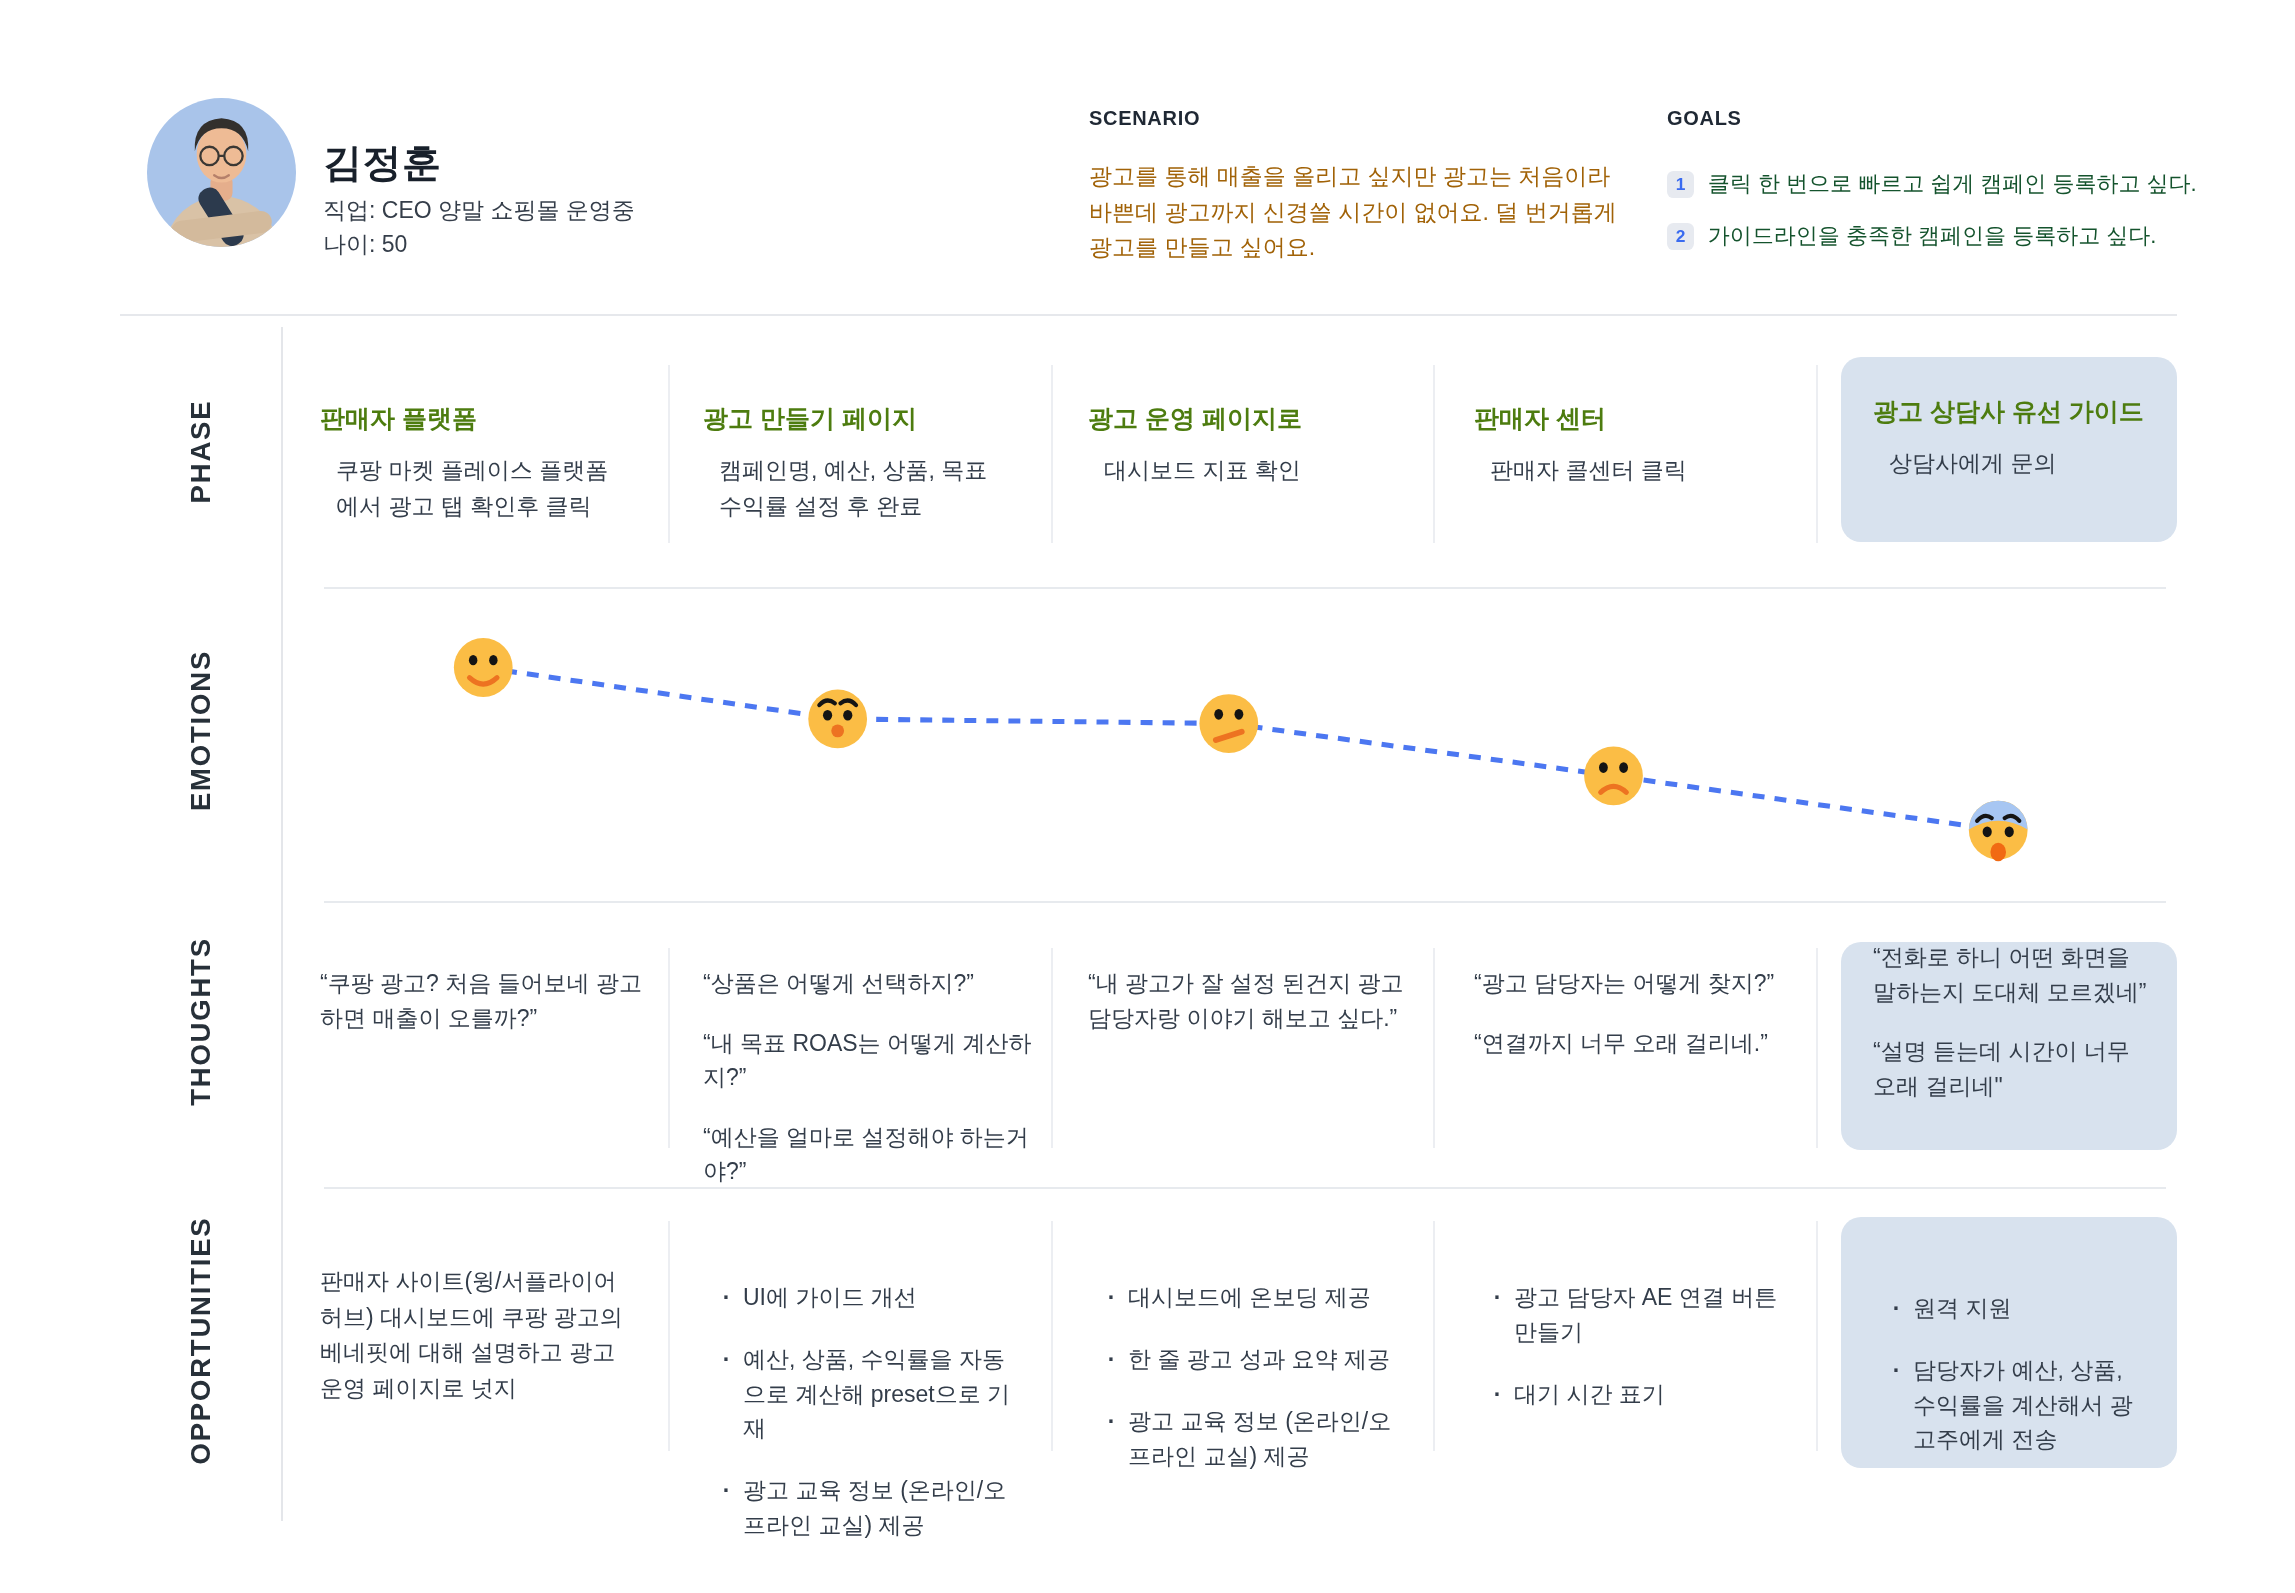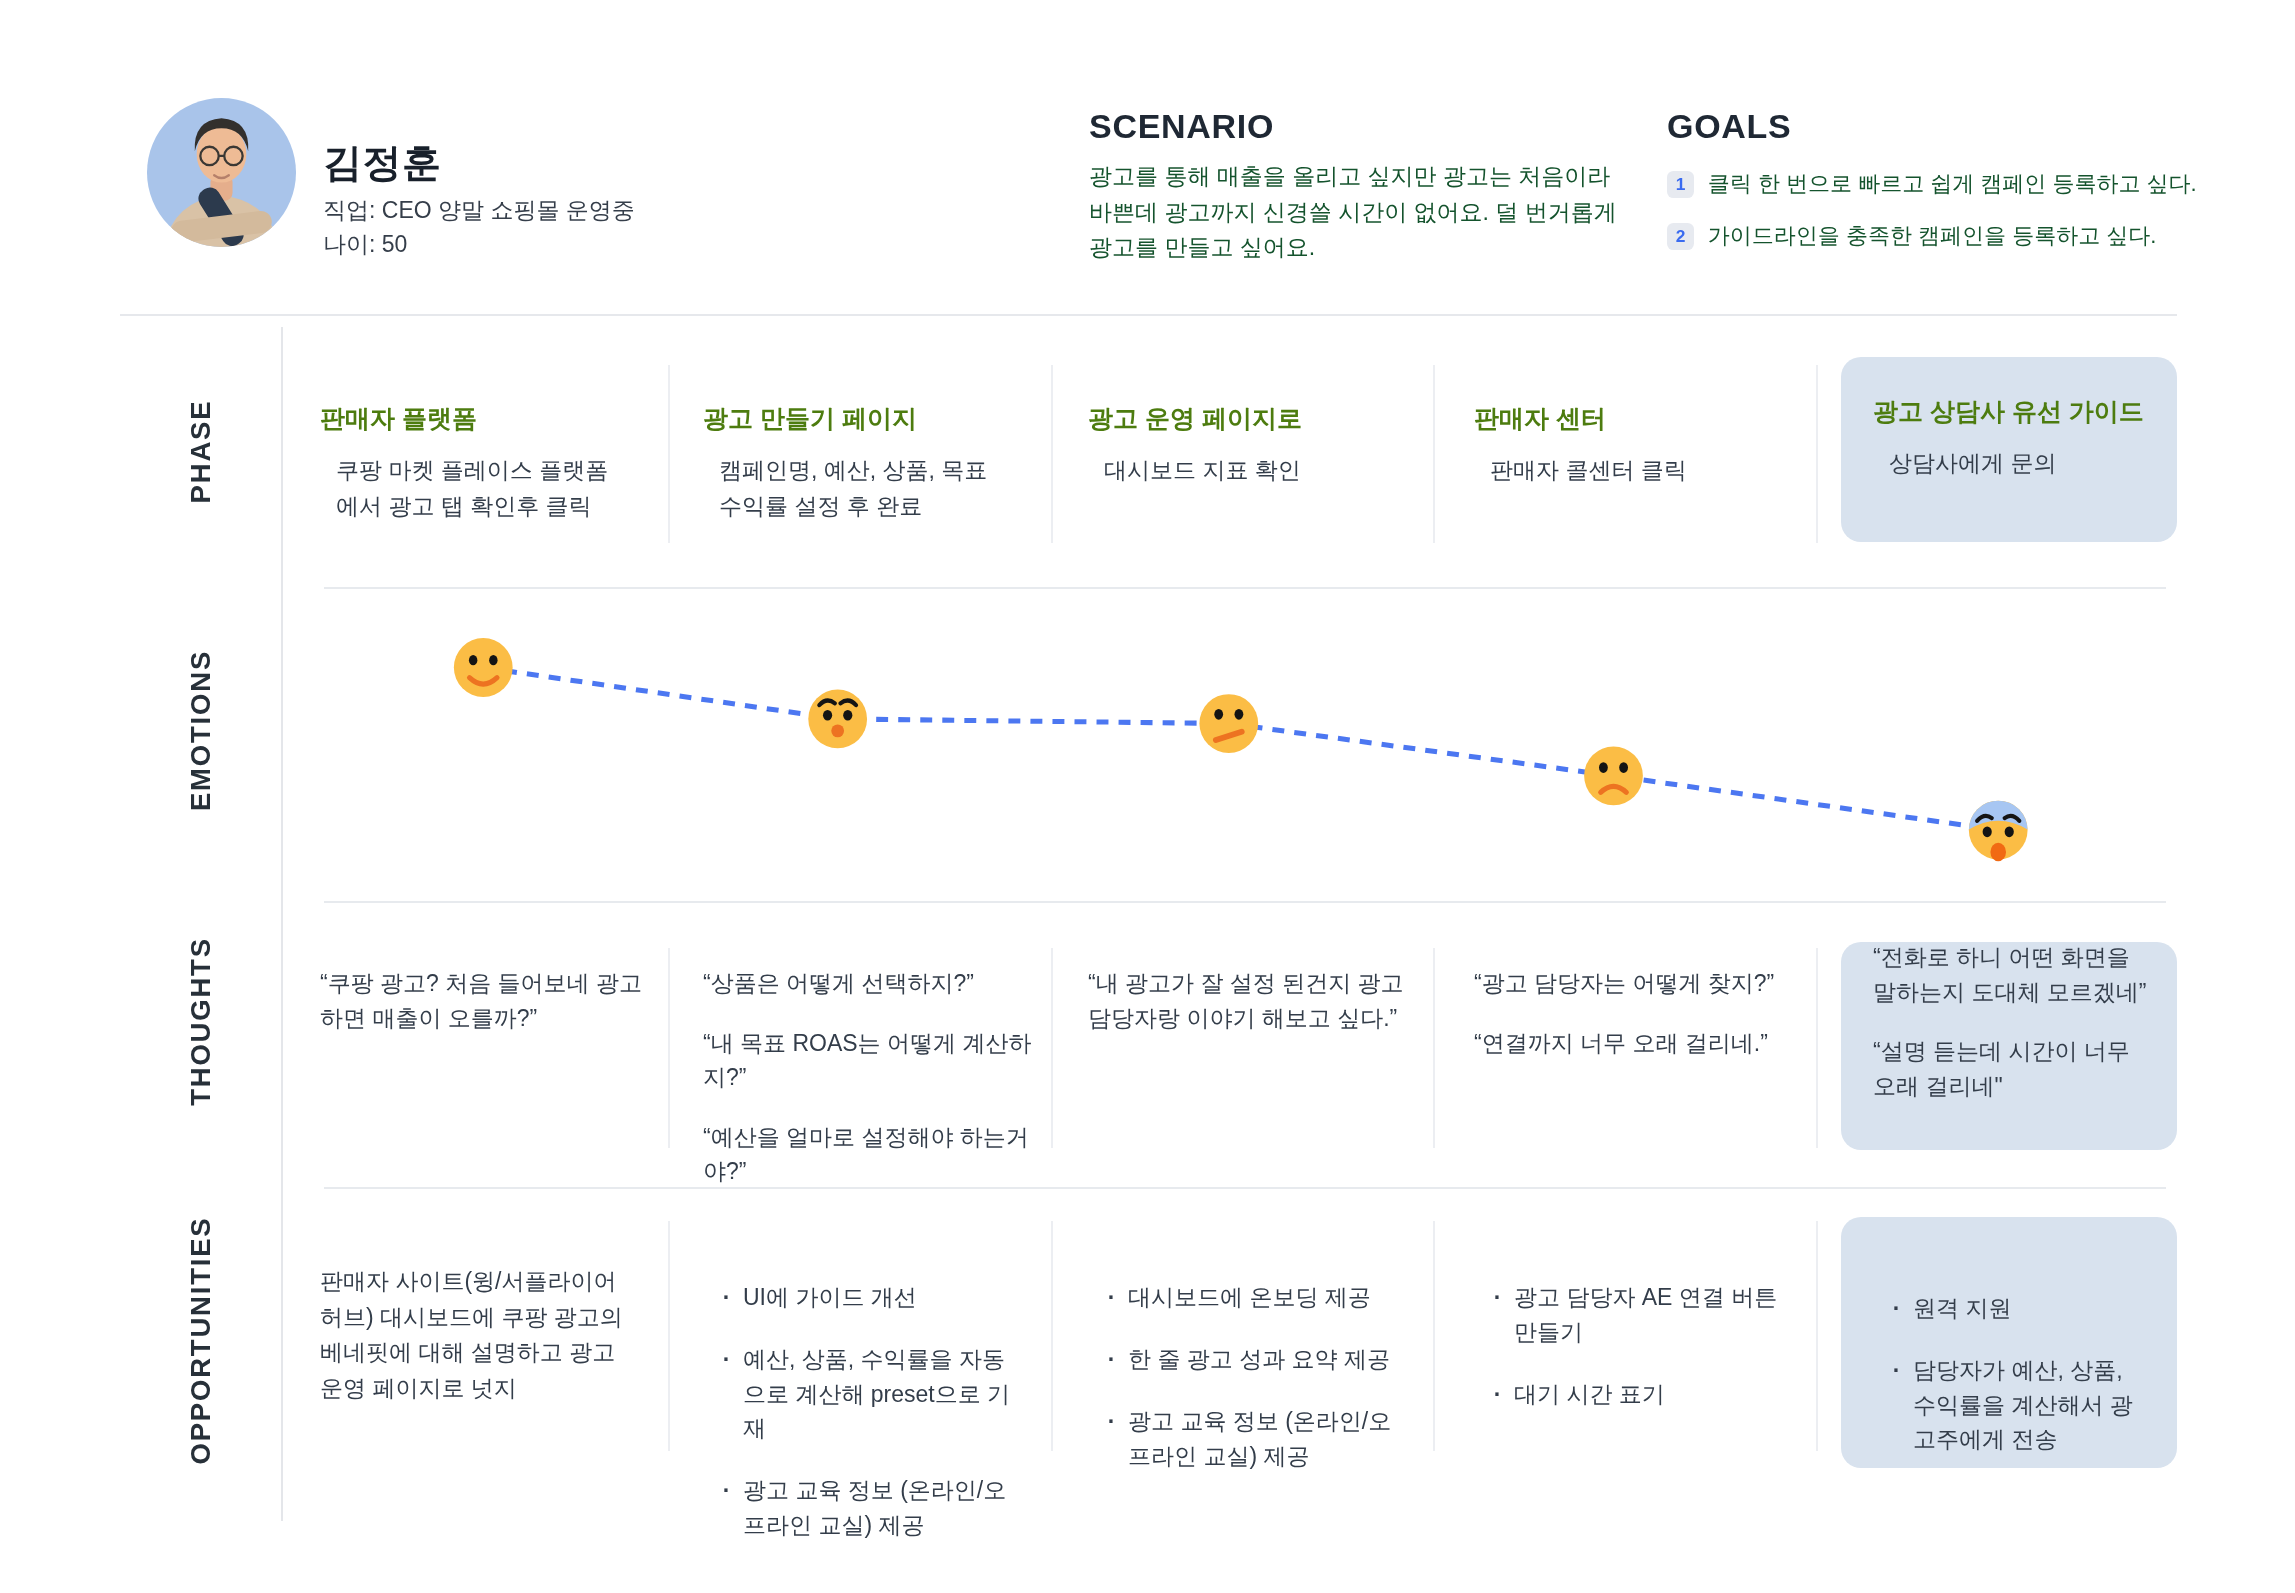--- a/index.html
+++ b/index.html
@@ -6,24 +6,24 @@
   .canvas{
     position:relative;width:2296px;height:1593px;background:#ffffff;
     font-family:"Liberation Sans","DejaVu Sans",sans-serif;color:#353e4a;overflow:hidden;
   }
   
   .avatar{position:absolute;left:147px;top:98px;width:149px;height:149px;}
   .persona-name{position:absolute;left:323px;top:136px;font-size:39px;font-weight:800;color:#18202b;letter-spacing:0.5px;}
   .persona-detail{position:absolute;left:323px;font-size:23px;color:#353e4a;}
   .persona-job{top:195px;}
   .persona-age{top:229px;}
-  .sec-title{position:absolute;top:107px;font-size:34px;font-weight:800;color:#1f2834;letter-spacing:0.7px;}
+  .sec-title{position:absolute;top:107px;font-size:20px;font-weight:800;color:#1f2834;letter-spacing:0.7px;}
   .scenario-title{left:1089px;}
   .goals-title{left:1667px;}
-  .scenario-body{position:absolute;left:1089px;top:159px;width:533px;font-size:23px;line-height:1.55;color:#14532d;}
+  .scenario-body{position:absolute;left:1089px;top:159px;width:533px;font-size:23px;line-height:1.55;color:#a16207;}
   .goal{position:absolute;left:1667px;display:flex;align-items:center;gap:13.8px;}
   .goal-1{top:169px;}
   .goal-2{top:221px;}
   .goal-num{width:27px;height:27px;border-radius:6.4px;background:#e7eaf0;color:#3a6bf0;
     font-size:17.4px;font-weight:700;display:flex;align-items:center;justify-content:center;flex:0 0 auto;}
   .goal-text{font-size:22px;color:#14532d;text-align:right;}
   
   .hrule{position:absolute;background:#e6e8ec;height:1.8px;}
   .header-rule{left:120px;top:314px;width:2057px;}
   .row-sep{left:324px;width:1842px;background:#e7eaee;}

